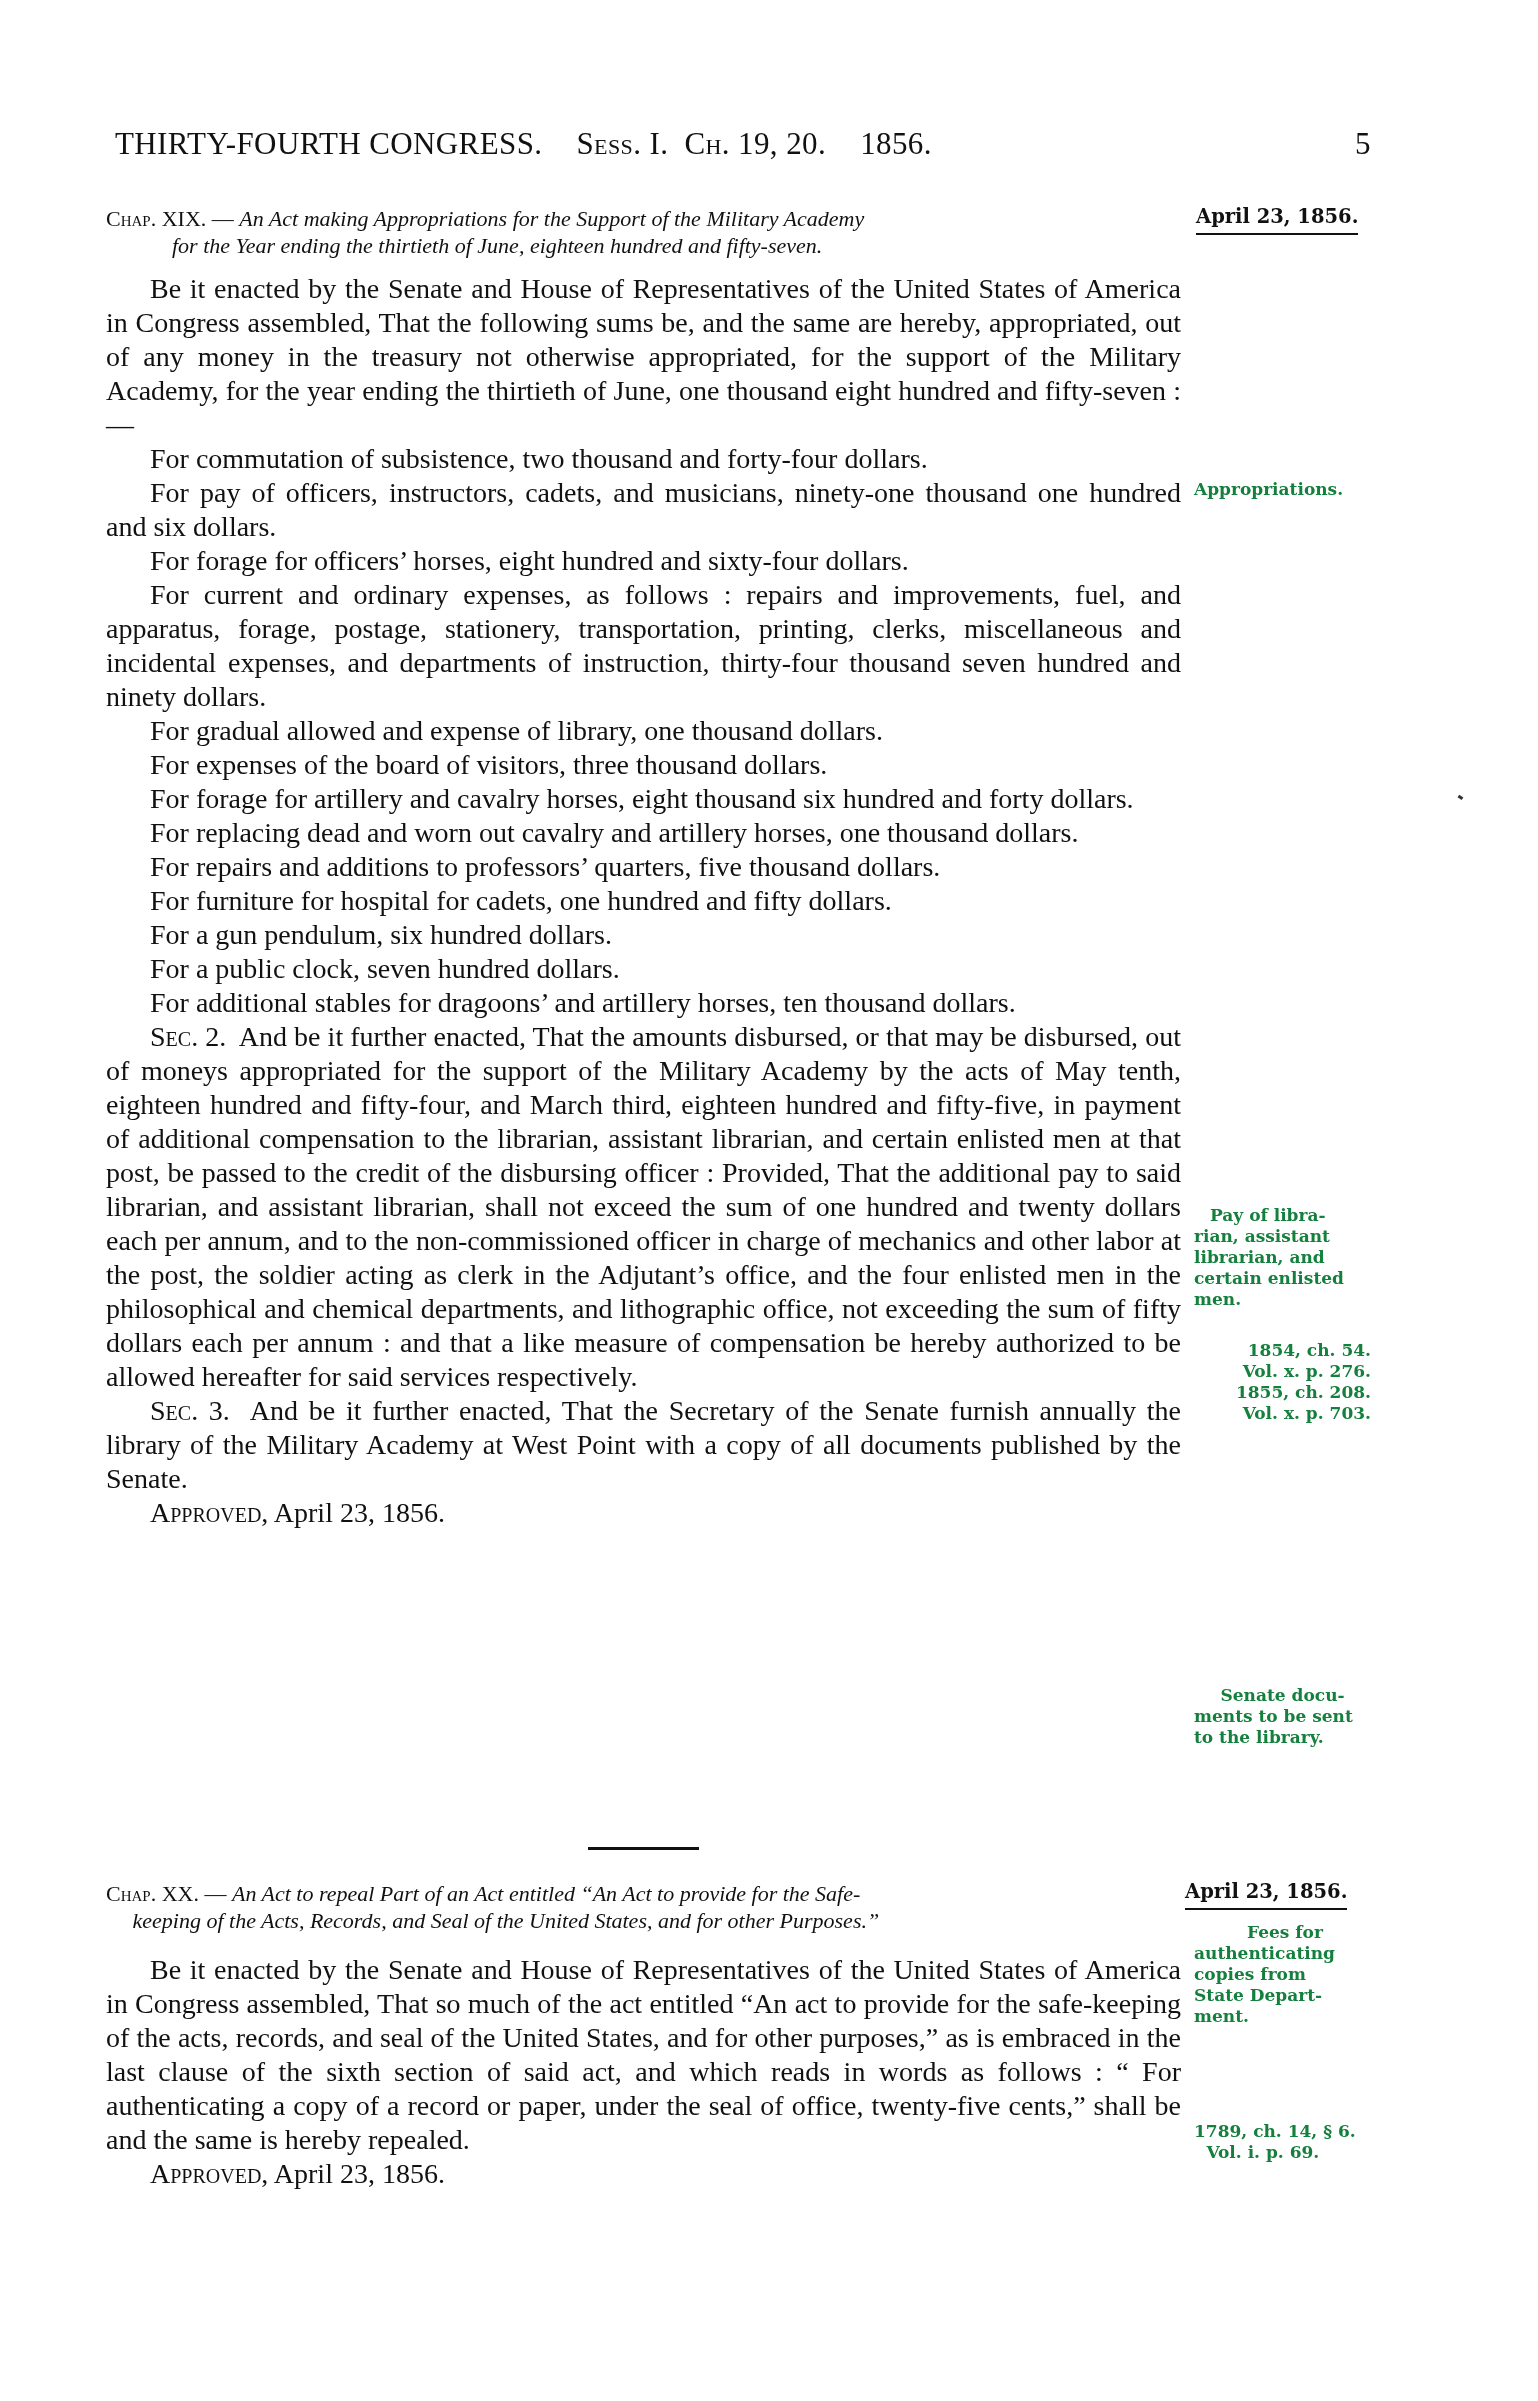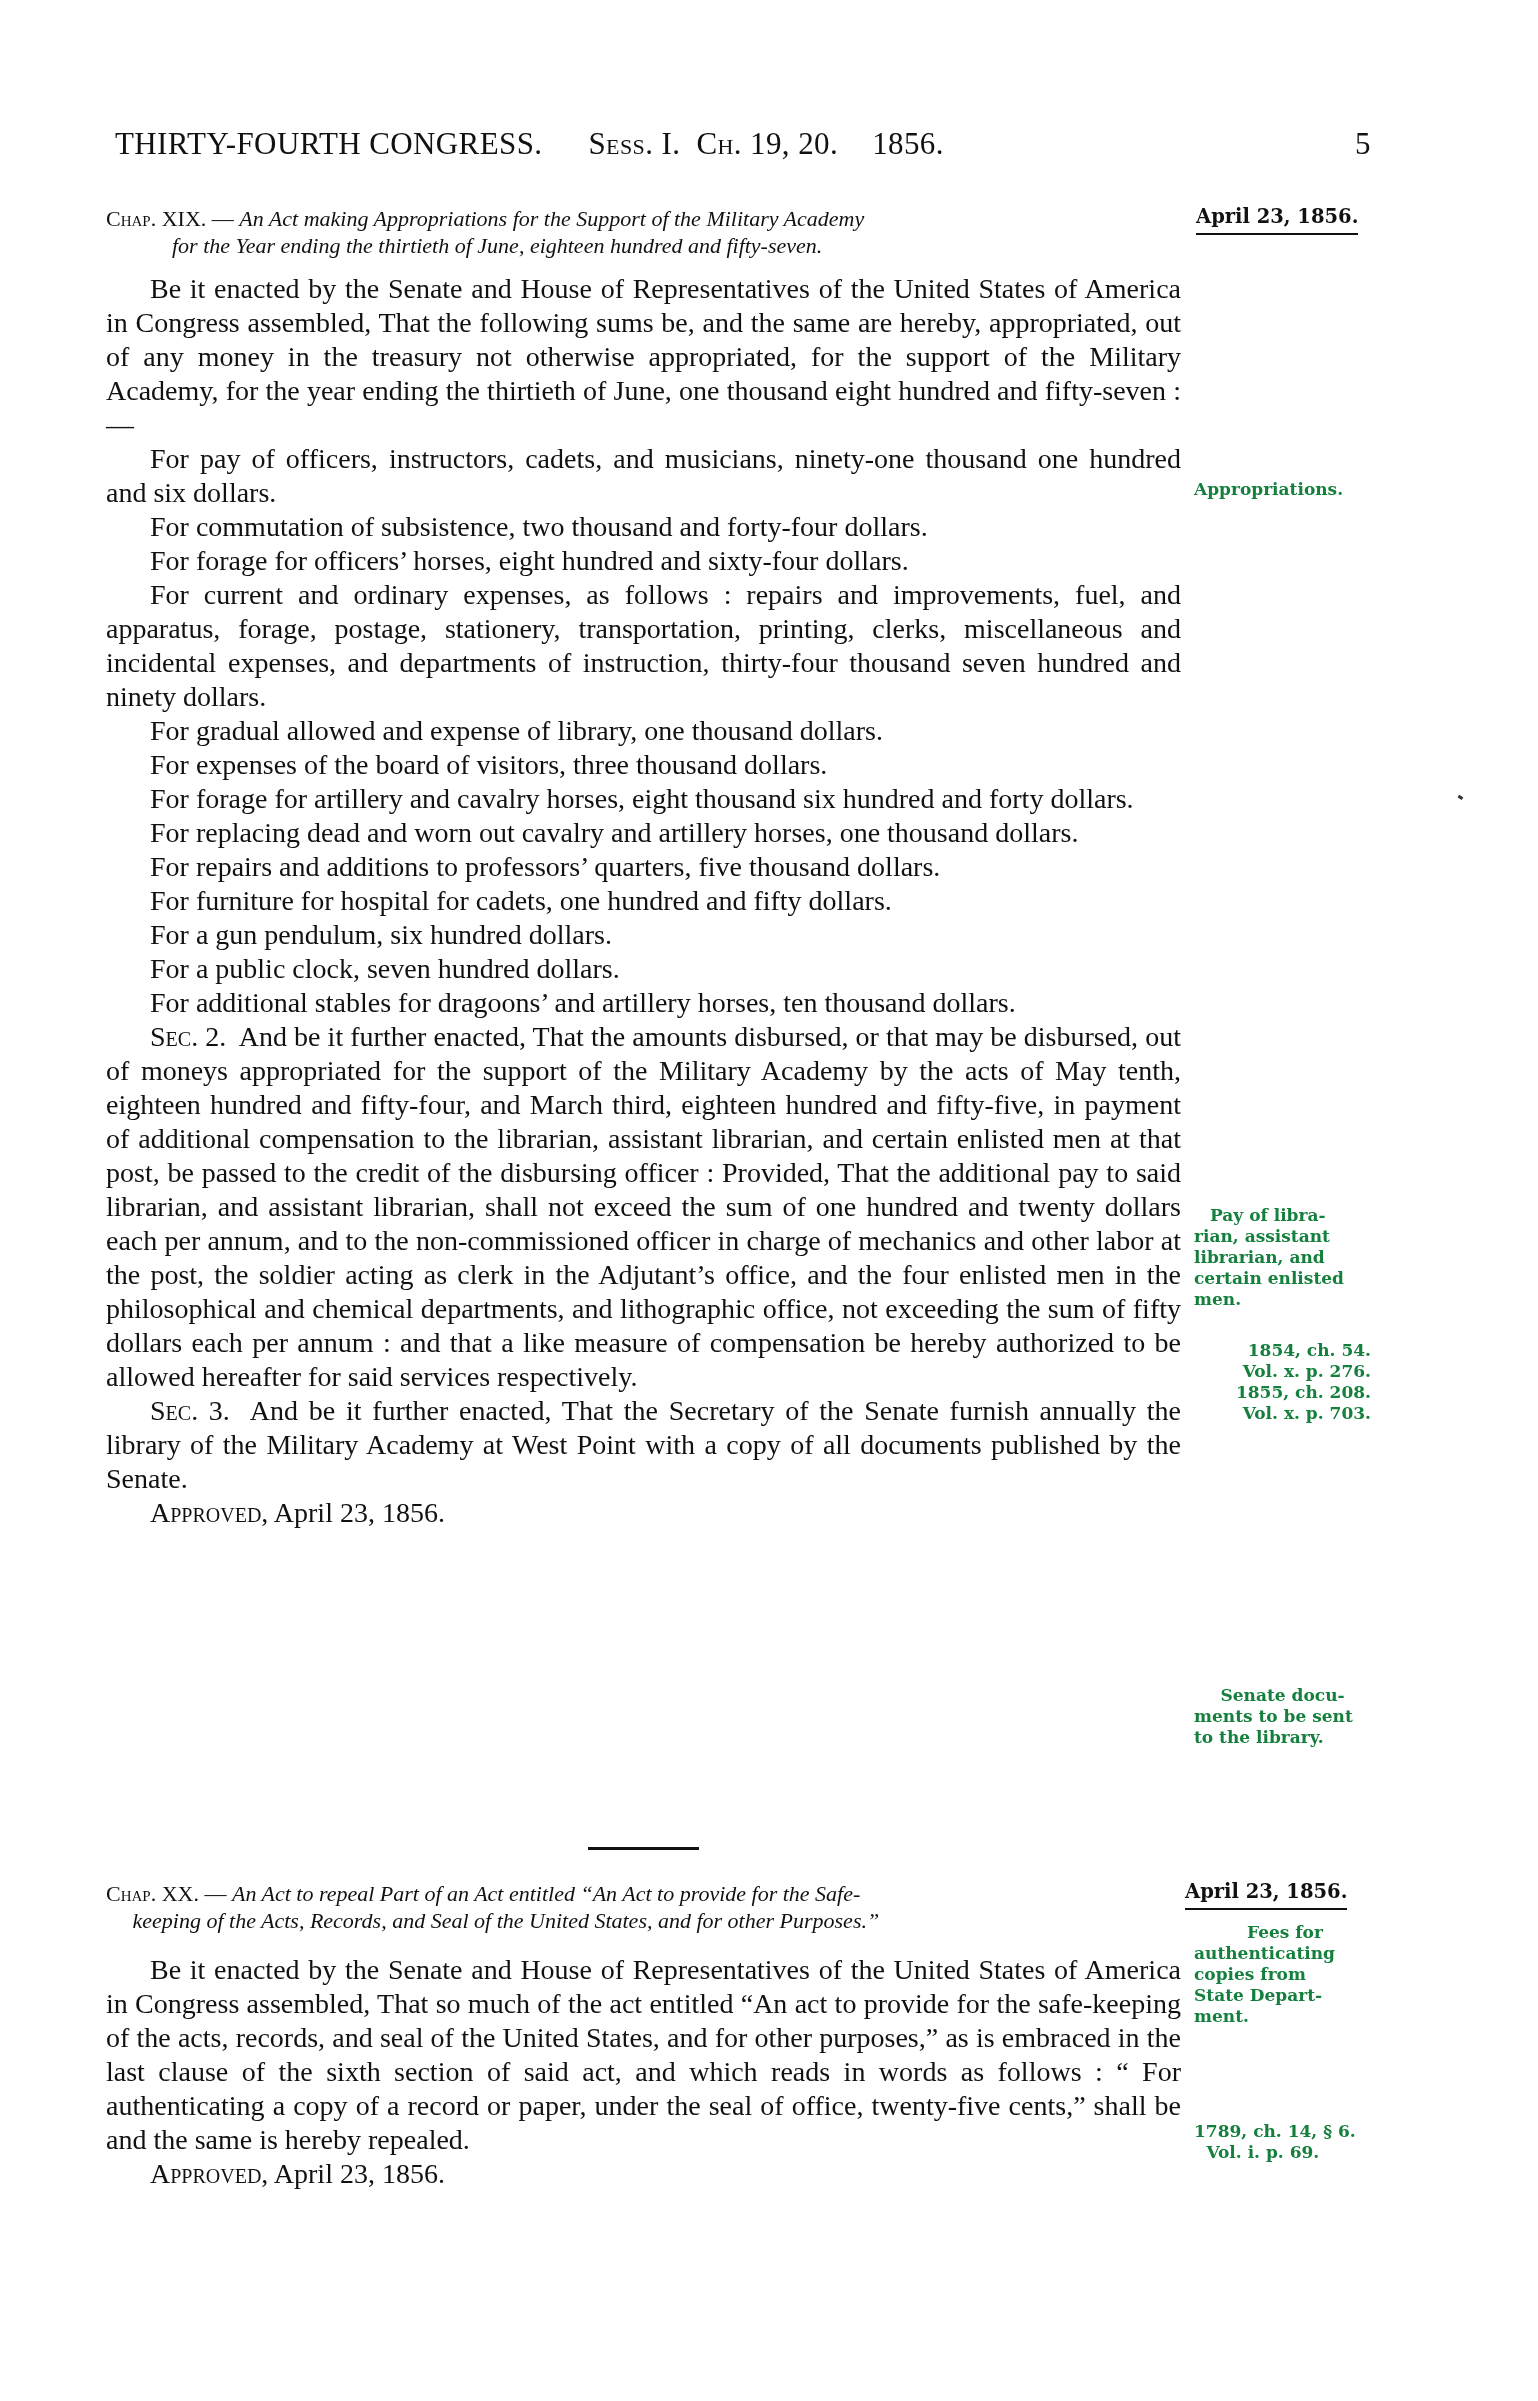--- a/index.html
+++ b/index.html
@@ -8,21 +8,21 @@
     font-family: "Liberation Serif", "DejaVu Serif", serif;
     color: #111111;
   }
   .page { position: absolute; left: 0; top: 0; width: 1538px; height: 2401px; }
 
   
   .running-head {
     position: absolute; top: 126px; left: 115px; width: 1256px;
     font-size: 31px; letter-spacing: 0.4px; display: flex; align-items: baseline;
   }
-  .rh-title { margin-right: 46px; }
+  .rh-title { margin-right: 34px; }
   .rh-sess { margin-right: 16px; }
   .rh-ch { margin-right: 34px; }
   .rh-year { }
   .rh-page { position: absolute; right: 0; }
   .sc { font-variant: small-caps; }
 
   
   .col { position: absolute; left: 106px; width: 1075px; }
   .p {
     font-size: 28px; line-height: 34px; text-align: justify;
@@ -68,22 +68,22 @@
 
   <div class="chap" style="top:205px;">
     <span class="sc">Chap. XIX. —</span>
     <span class="title">An Act making Appropriations for the Support of the Military Academy</span>
     <span class="title cont">for the Year ending the thirtieth of June, eighteen hundred and fifty-seven.</span>
   </div>
   <div class="date-note" style="left:1196px; top:205px;">April 23, 1856.</div>
 
   <div class="col" style="top:272px;">
     <p class="p"><span class="it">Be it enacted by the Senate and House of Representatives of the United States of America in Congress assembled,</span><span> That the following sums be, and the same are hereby, appropriated, out of any money in the treasury not otherwise appropriated, for the support of the Military Academy, for the year ending the thirtieth of June, one thousand eight hundred and fifty-seven : —</span></p>
+    <p class="p">For commutation of subsistence, two thousand and forty-four dollars.</p>
     <p class="p">For pay of officers, instructors, cadets, and musicians, ninety-one thousand one hundred and six dollars.</p>
-    <p class="p">For commutation of subsistence, two thousand and forty-four dollars.</p>
     <p class="p">For forage for officers’ horses, eight hundred and sixty-four dollars.</p>
     <p class="p">For current and ordinary expenses, as follows : repairs and improvements, fuel, and apparatus, forage, postage, stationery, transportation, printing, clerks, miscellaneous and incidental expenses, and departments of instruction, thirty-four thousand seven hundred and ninety dollars.</p>
     <p class="p">For gradual allowed and expense of library, one thousand dollars.</p>
     <p class="p">For expenses of the board of visitors, three thousand dollars.</p>
     <p class="p">For forage for artillery and cavalry horses, eight thousand six hundred and forty dollars.</p>
     <p class="p">For replacing dead and worn out cavalry and artillery horses, one thousand dollars.</p>
     <p class="p">For repairs and additions to professors’ quarters, five thousand dollars.</p>
     <p class="p">For furniture for hospital for cadets, one hundred and fifty dollars.</p>
     <p class="p">For a gun pendulum, six hundred dollars.</p>
     <p class="p">For a public clock, seven hundred dollars.</p>

